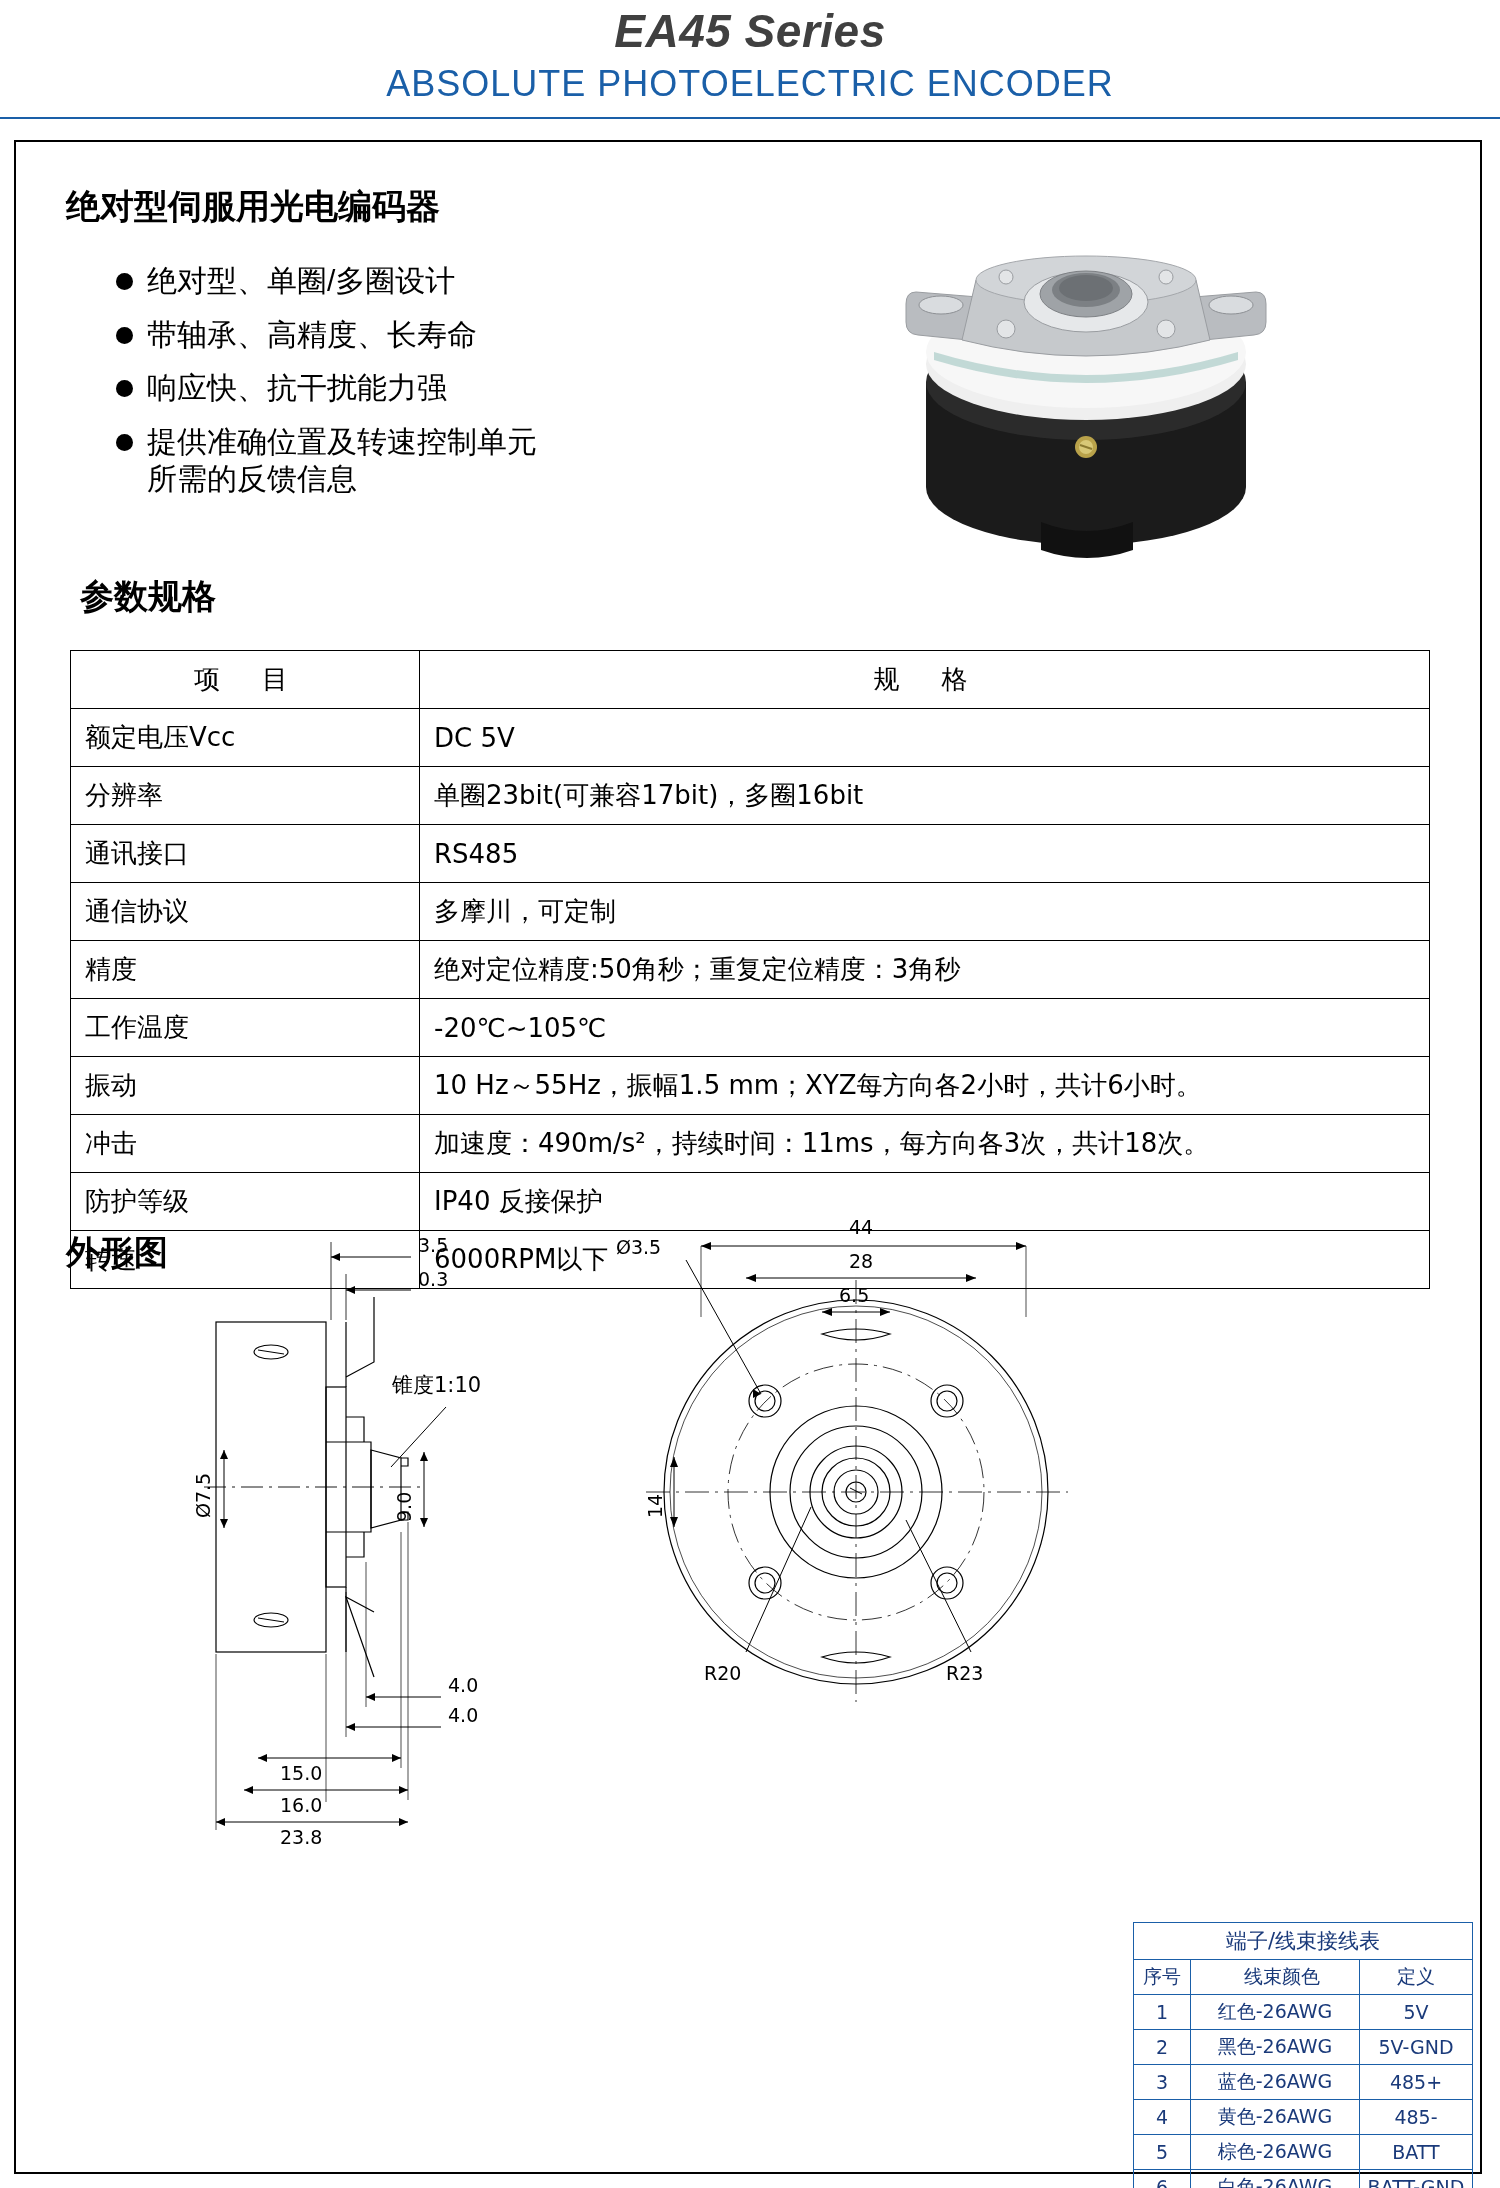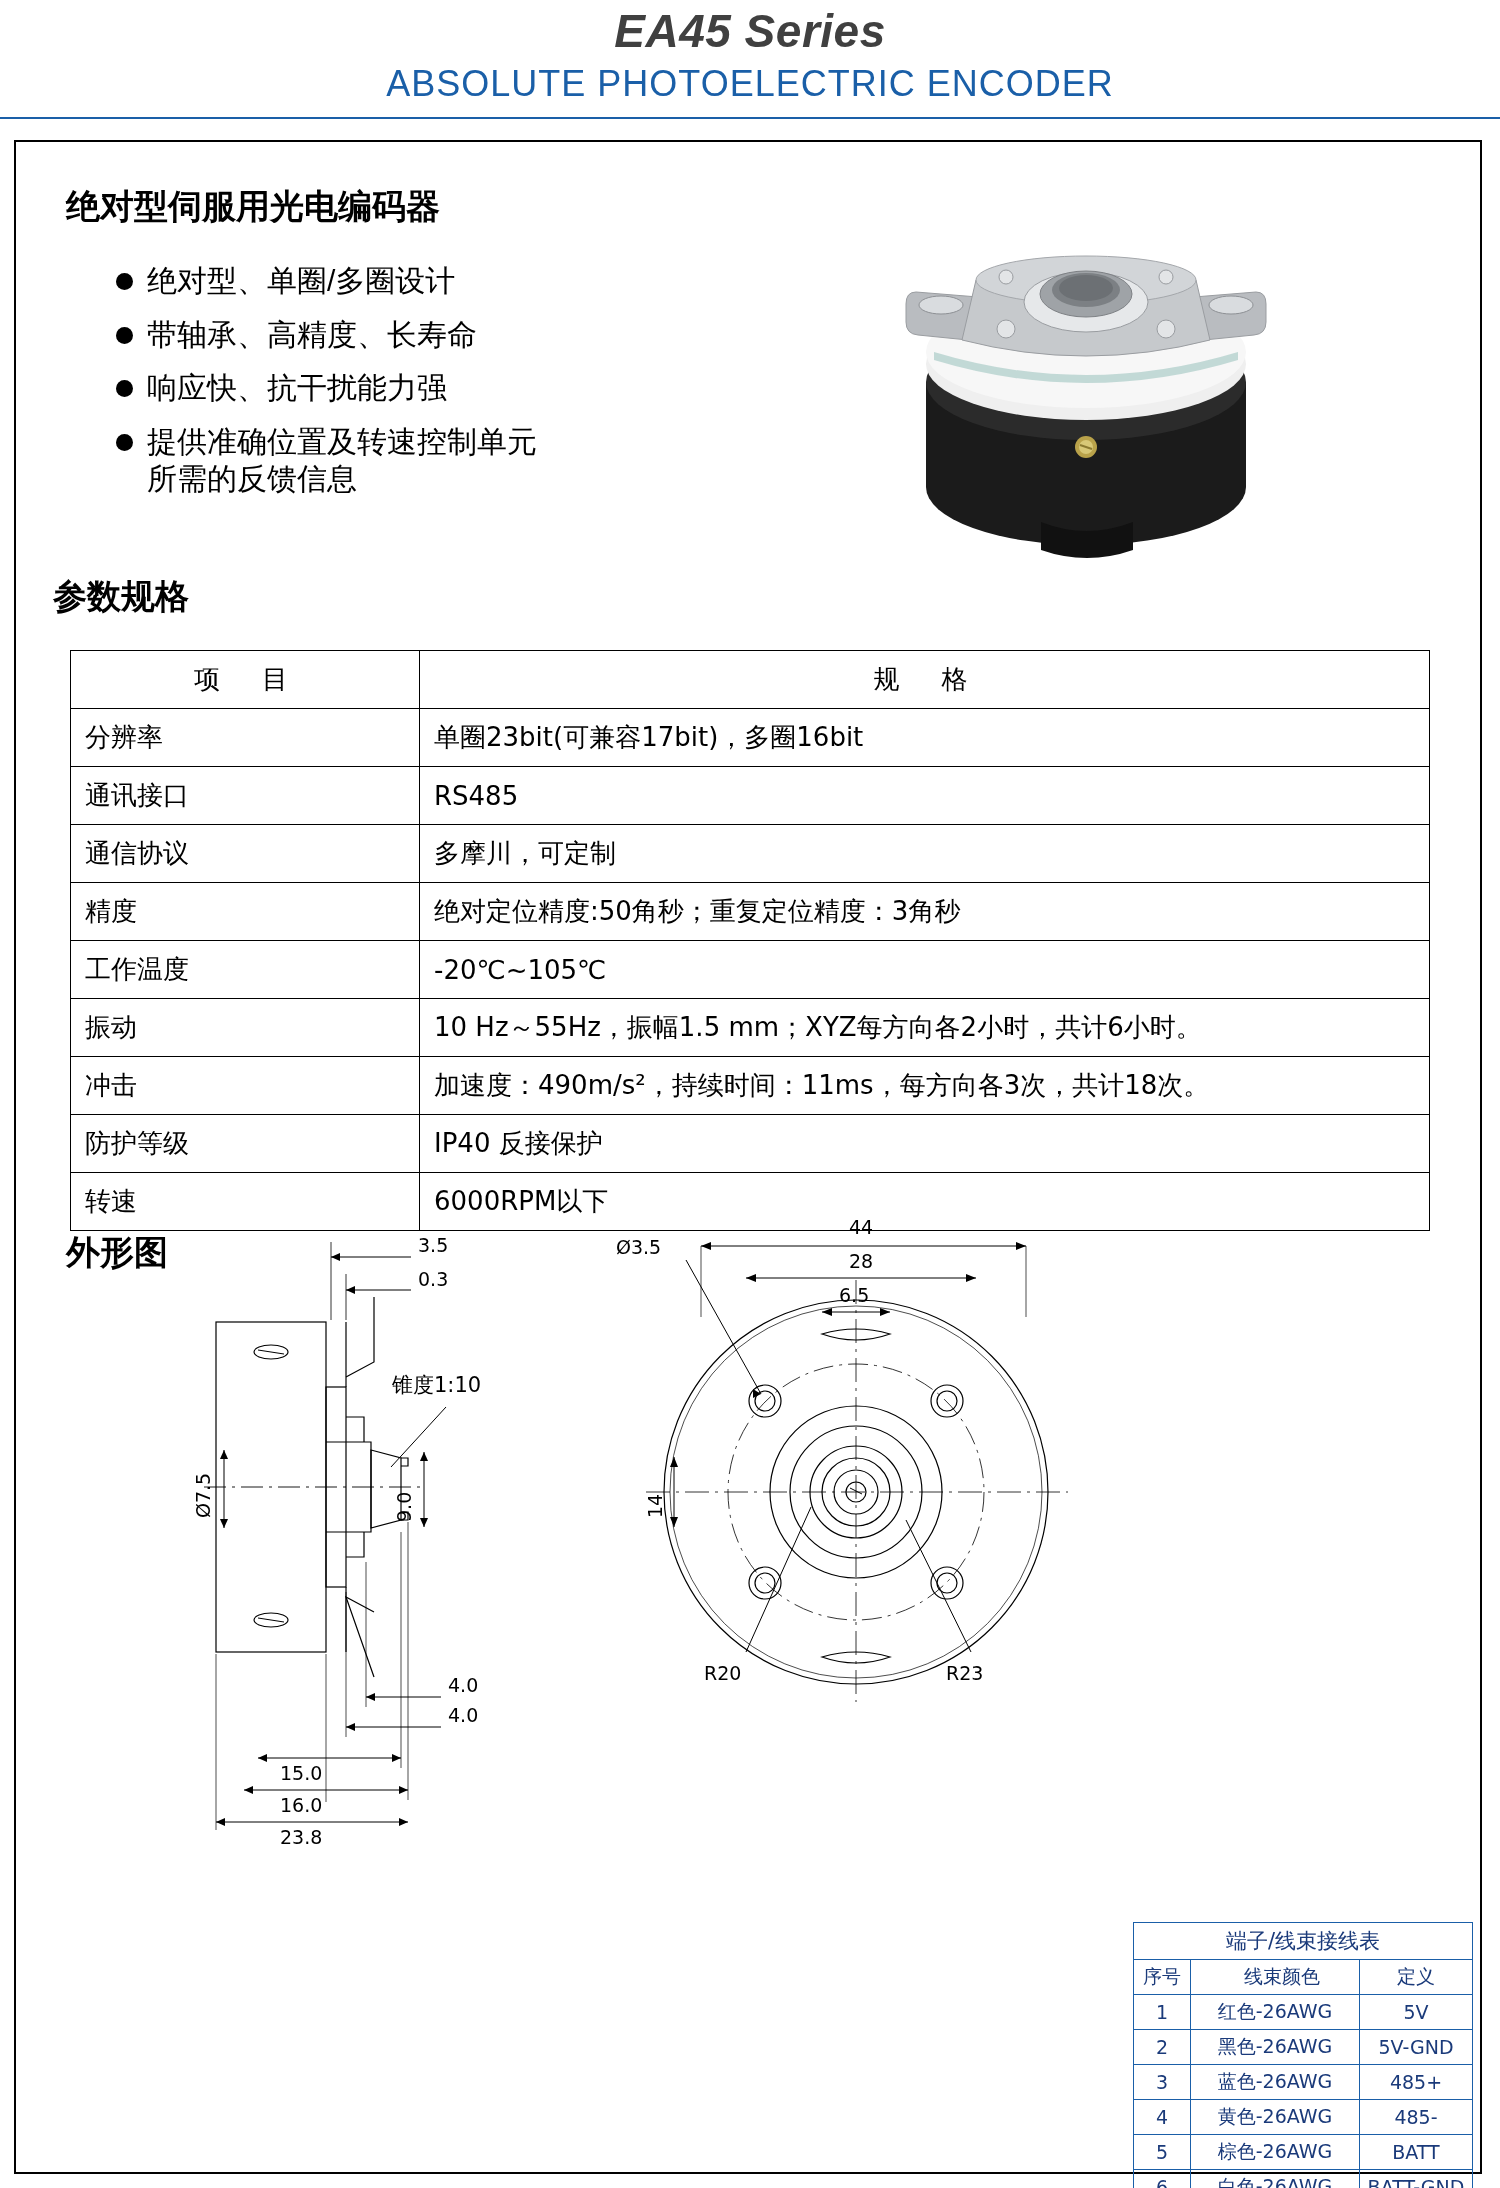--- a/index.html
+++ b/index.html
@@ -86,21 +86,21 @@
     border-radius: 50%;
     background: #000;
     margin-right: 14px;
     margin-top: 11px;
     flex: 0 0 auto;
   }
   .bullet .btxt { white-space: pre-line; }
 
   .h-spec {
     position: absolute;
-    left: 37px;
+    left: 64px;
     top: 432px;
   }
 
   
   .product {
     position: absolute;
     left: 840px;
     top: 90px;
     width: 460px;
     height: 330px;
@@ -240,20 +240,24 @@
 
   <div class="section-title h-spec">参数规格</div>
 
   <table class="spec-table">
     <tbody>
       <tr class="head">
         <td class="c1">项　目</td>
         <td>规　格</td>
       </tr>
       <tr>
+        <td class="c1">额定电压Vcc</td>
+        <td>DC  5V</td>
+      </tr>
+      <tr>
         <td class="c1">分辨率</td>
         <td>单圈23bit(可兼容17bit)，多圈16bit</td>
       </tr>
       <tr>
         <td class="c1">通讯接口</td>
         <td>RS485</td>
       </tr>
       <tr>
         <td class="c1">通信协议</td>
         <td>多摩川，可定制</td>

